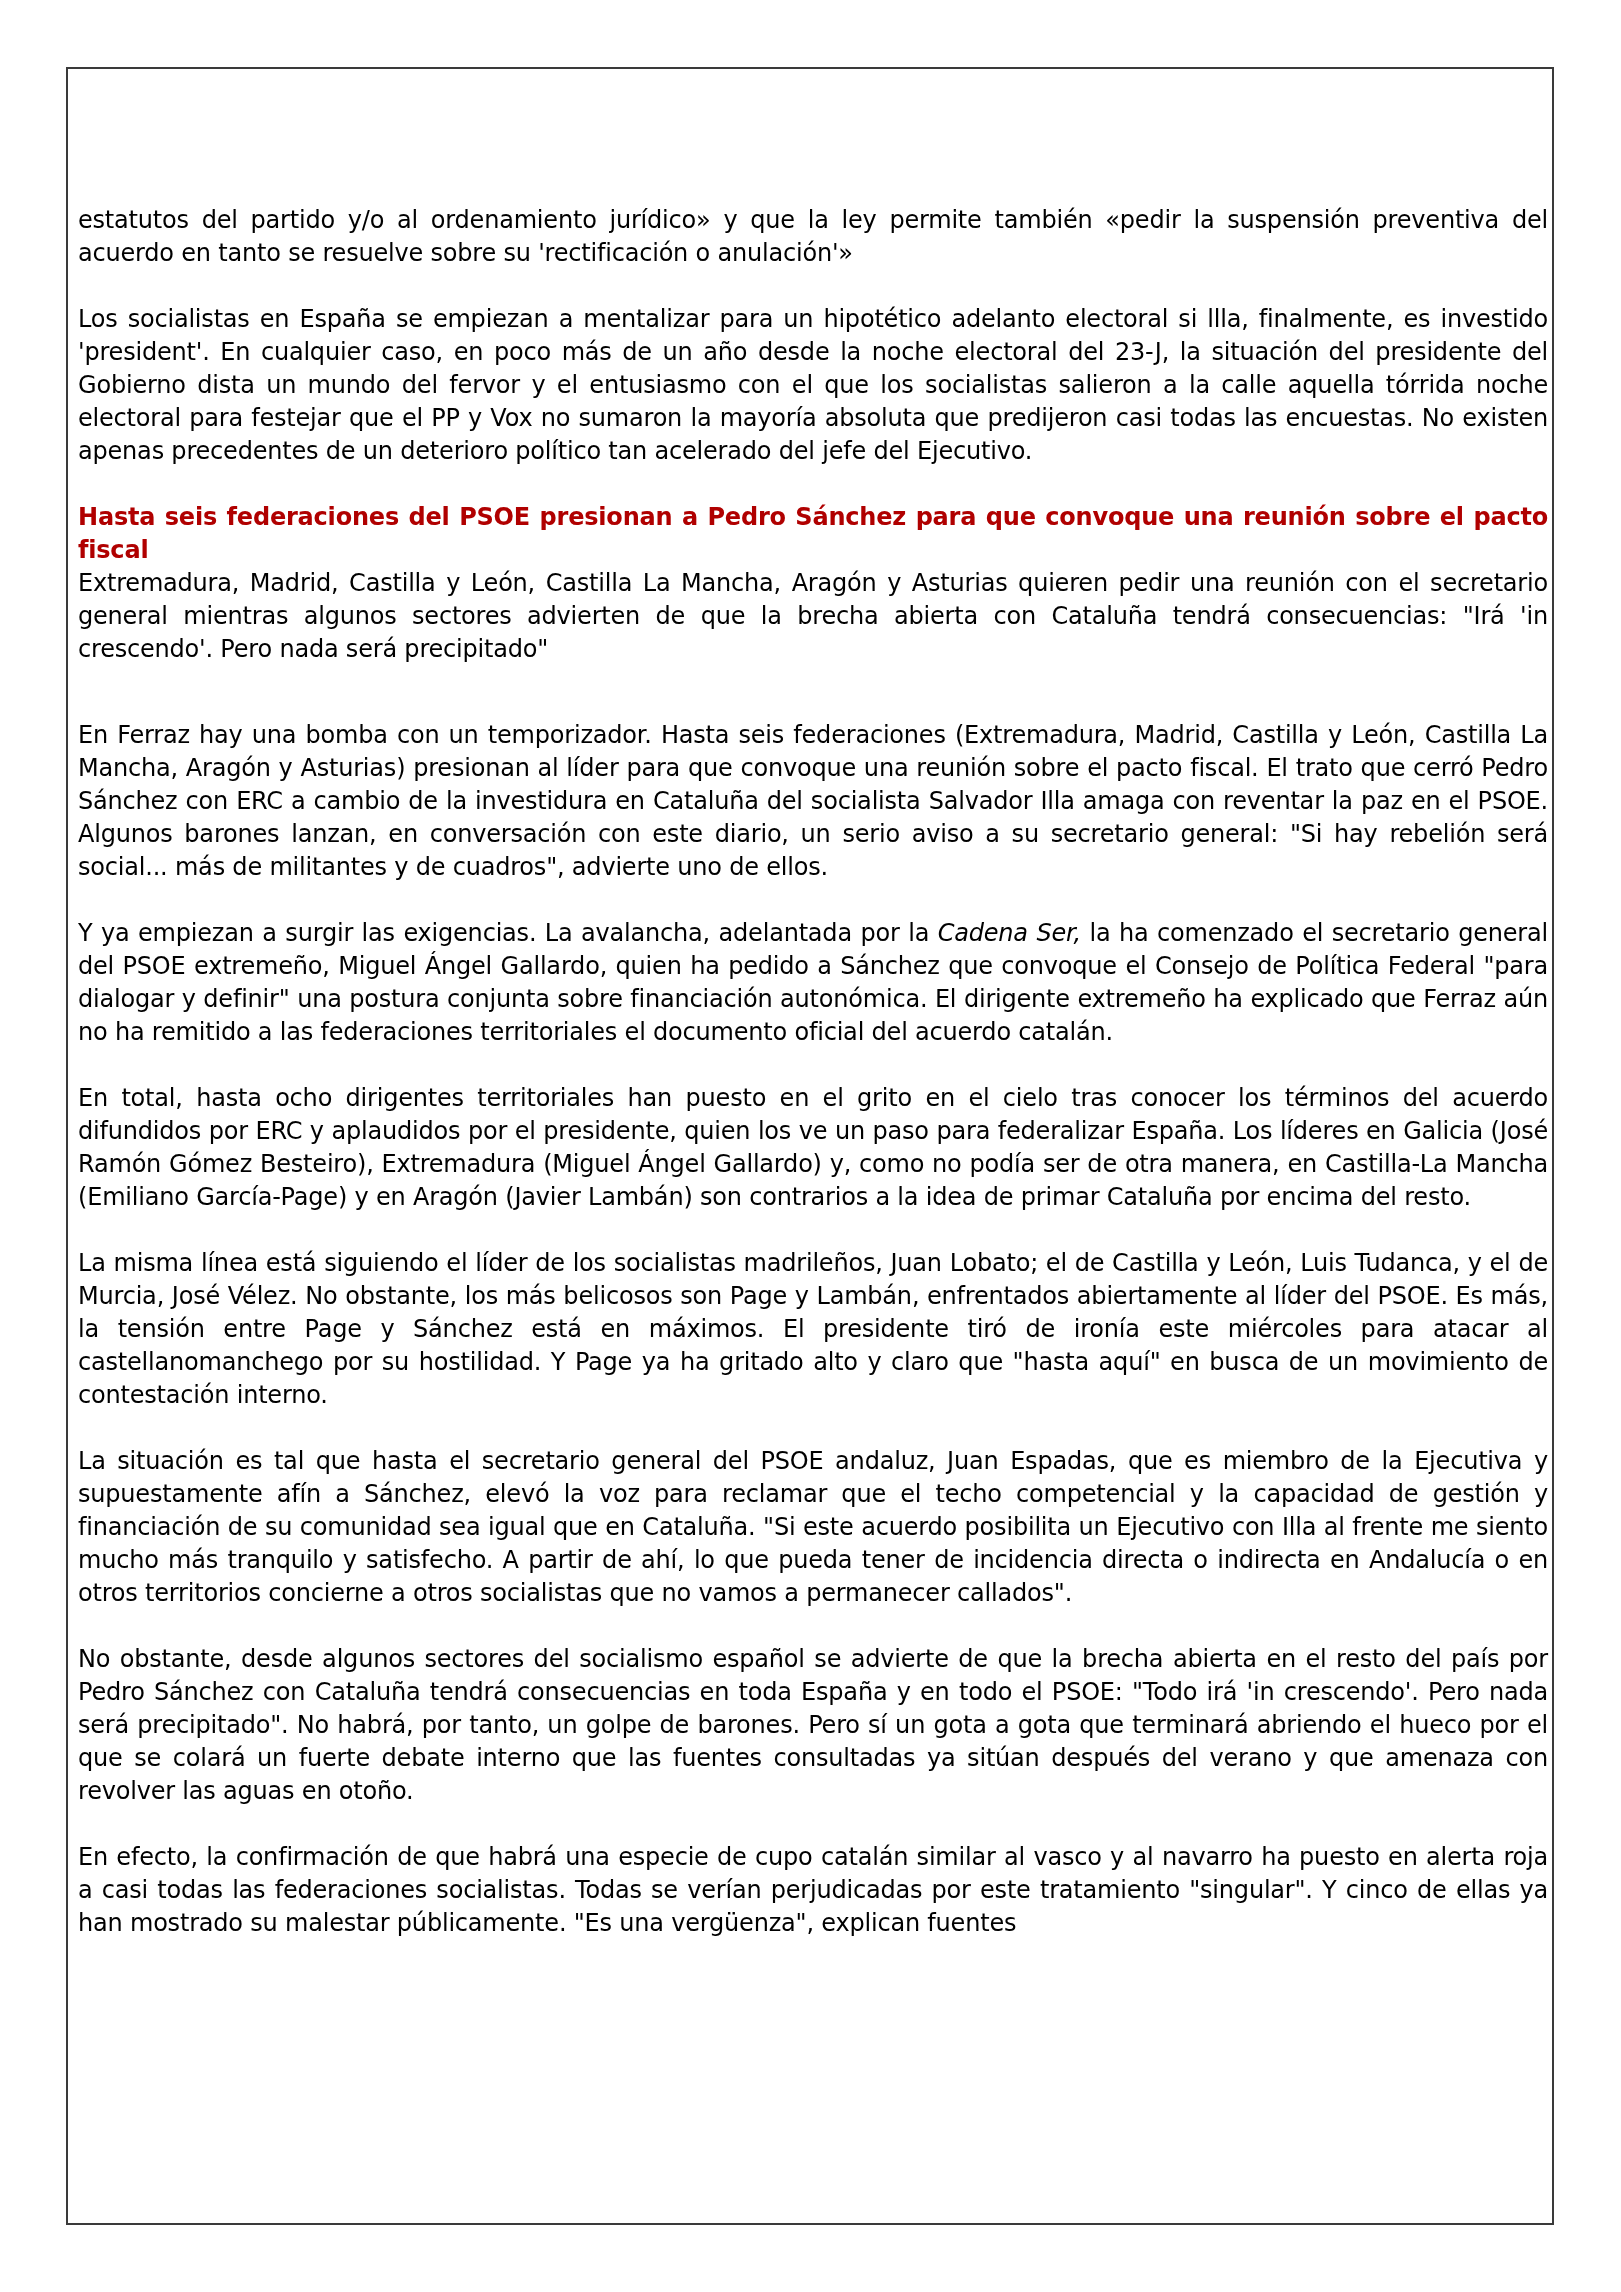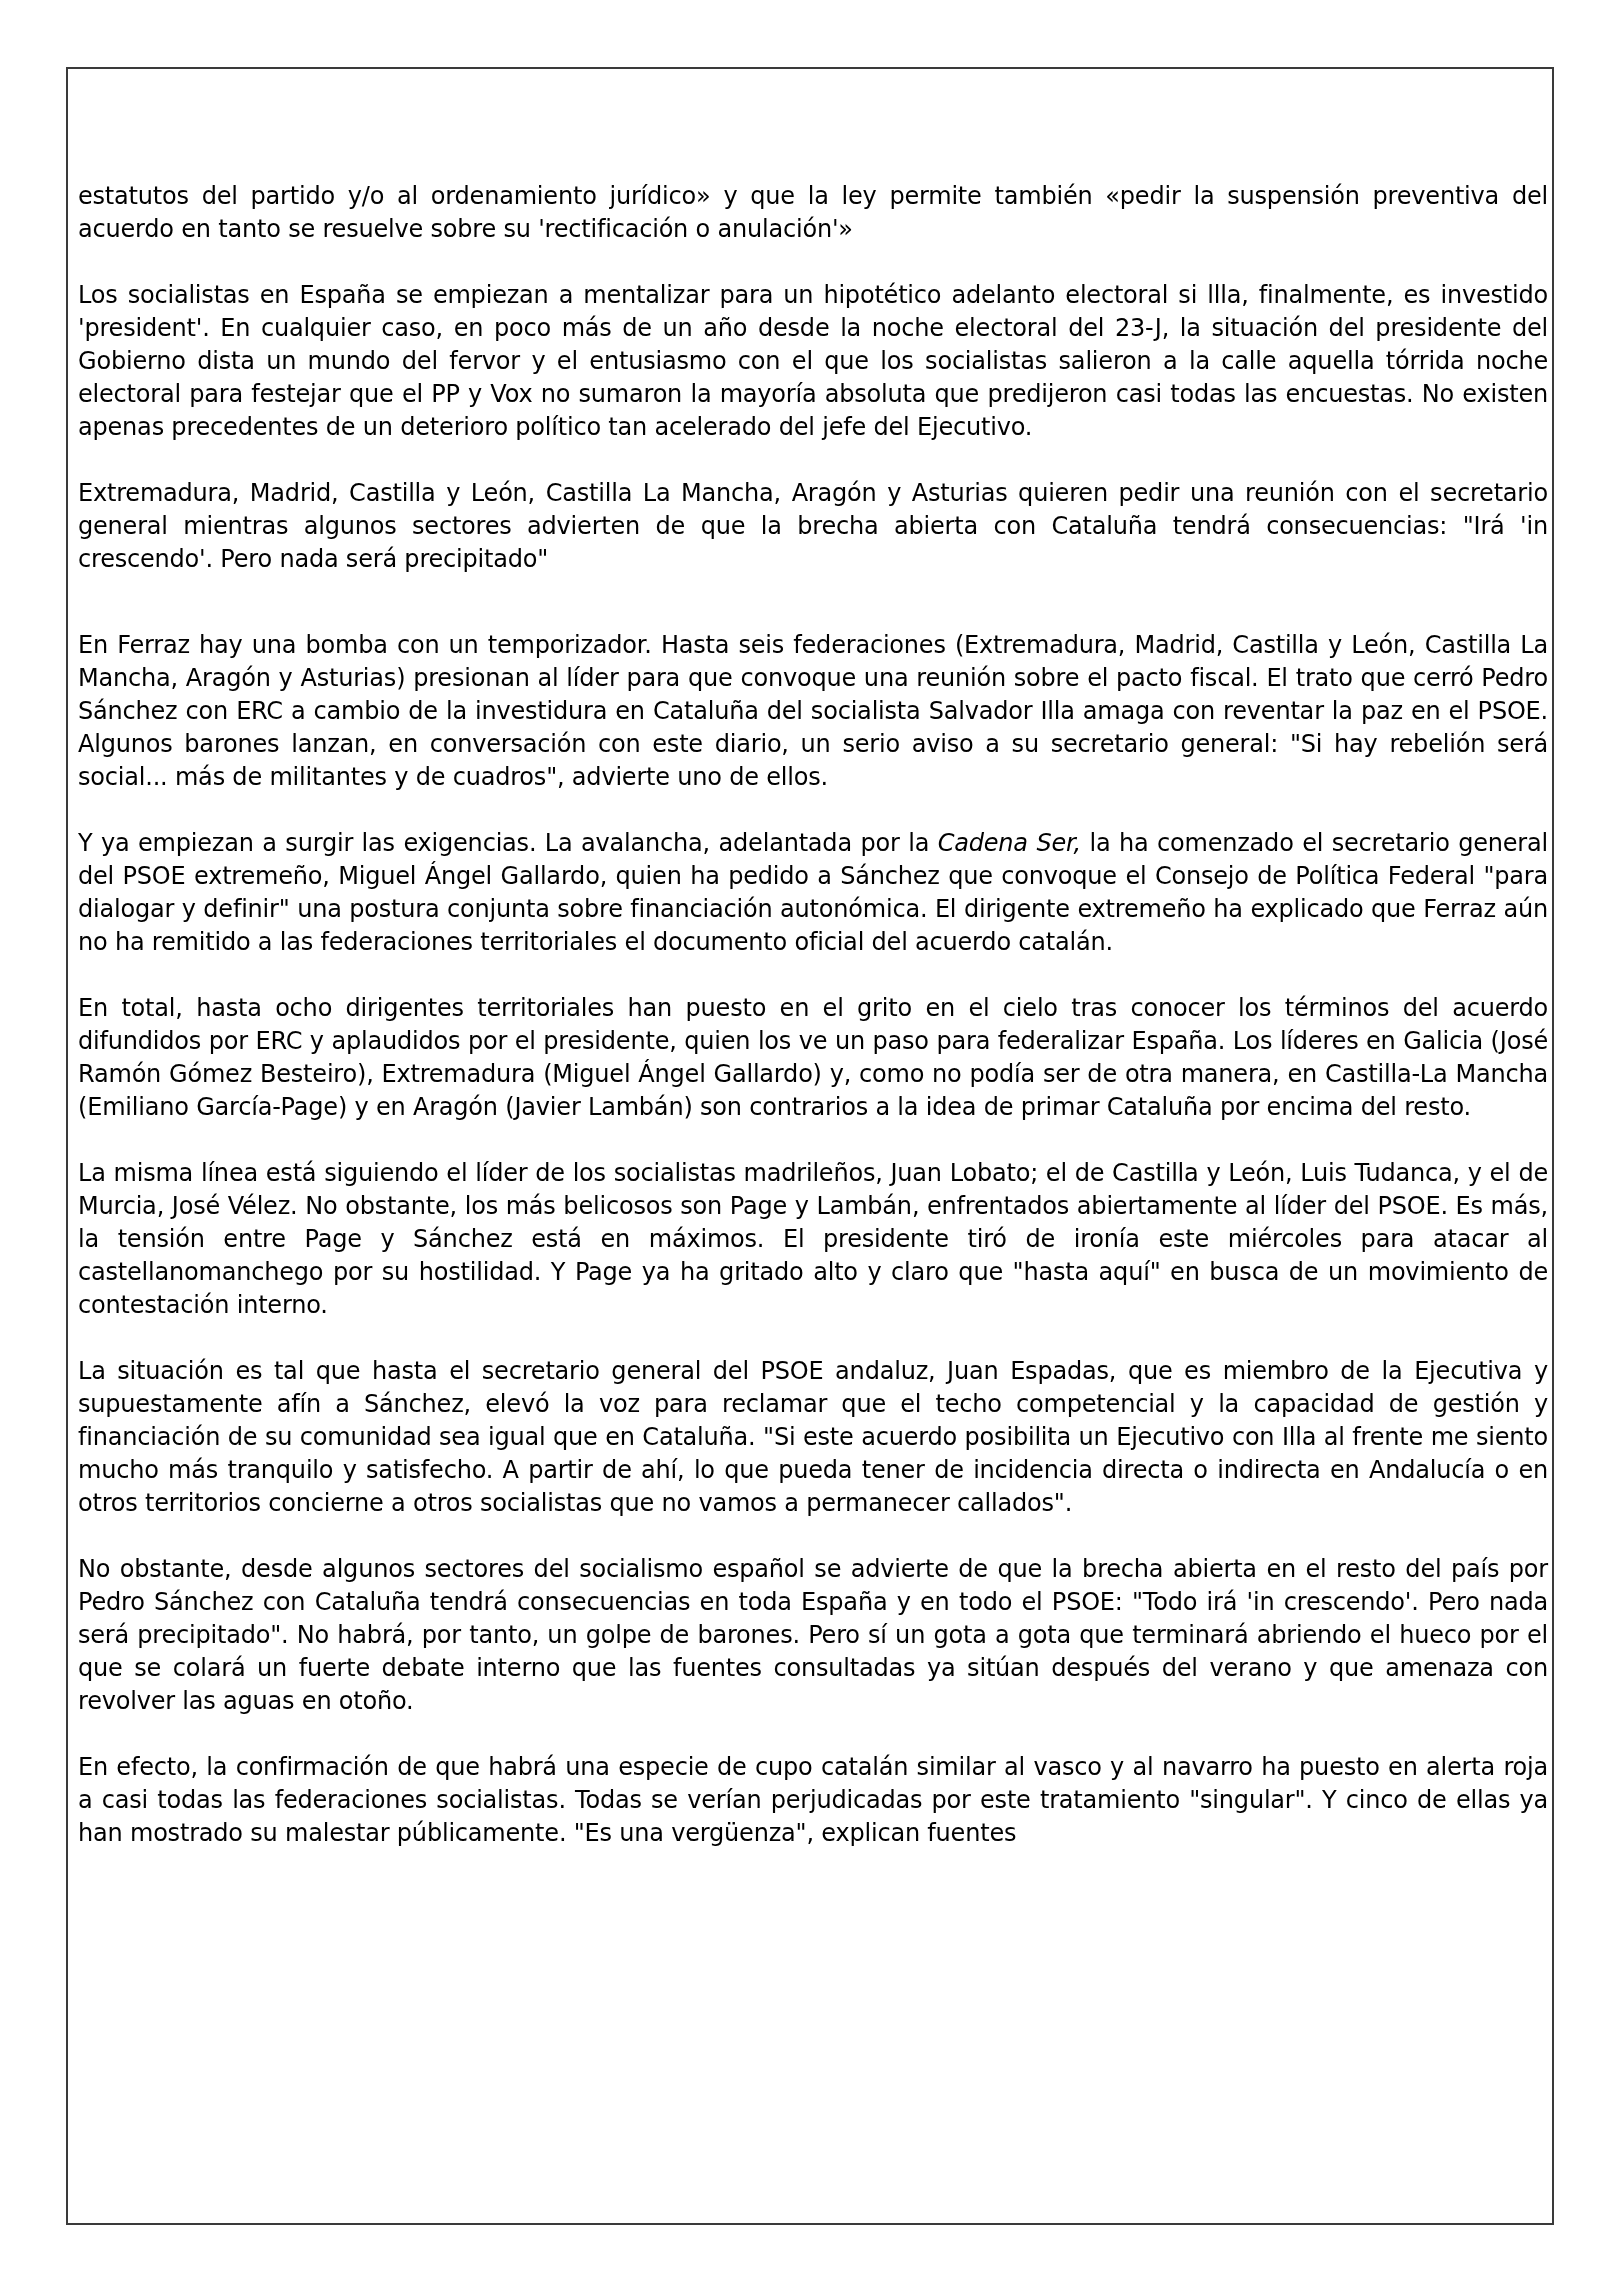--- a/index.html
+++ b/index.html
@@ -19,21 +19,21 @@
     top: 67px;
     width: 1488px;
     height: 2158px;
     border: 2px solid #3a3a3a;
     box-sizing: border-box;
     background: #ffffff;
   }
   .content {
     position: absolute;
     left: 78px;
-    top: 180px;
+    top: 204px;
     width: 1470px;
     font-family: "DejaVu Sans", sans-serif;
     font-size: 24px;
     line-height: 33px;
     color: #000000;
     letter-spacing: -0.2px;
   }
   .para {
     margin: 0 0 33px 0;
     text-align: justify;
@@ -54,20 +54,21 @@
 </style>
 </head>
 <body>
 
 <div class="page-frame"></div>
 
 <div class="content">
   <p class="para">estatutos del partido y/o al ordenamiento jurídico» y que la ley permite también «pedir la suspensión preventiva del acuerdo en tanto se resuelve sobre su 'rectificación o anulación'»</p>
   <p class="para">Los socialistas en España se empiezan a mentalizar para un hipotético adelanto electoral si llla, finalmente, es investido 'president'. En cualquier caso, en poco más de un año desde la noche electoral del 23-J, la situación del presidente del Gobierno dista un mundo del fervor y el entusiasmo con el que los socialistas salieron a la calle aquella tórrida noche electoral para festejar que el PP y Vox no sumaron la mayoría absoluta que predijeron casi todas las encuestas. No existen apenas precedentes de un deterioro político tan acelerado del jefe del Ejecutivo.</p>
 
+  <p class="heading" style="color:#b00000;">Hasta seis federaciones del PSOE presionan a Pedro Sánchez para que convoque una reunión sobre el pacto fiscal</p>
   <p class="subhead">Extremadura, Madrid, Castilla y León, Castilla La Mancha, Aragón y Asturias quieren pedir una reunión con el secretario general mientras algunos sectores advierten de que la brecha abierta con Cataluña tendrá consecuencias: "Irá 'in crescendo'. Pero nada será precipitado"</p>
 
   <p class="para">En Ferraz hay una bomba con un temporizador. Hasta seis federaciones (Extremadura, Madrid, Castilla y León, Castilla La Mancha, Aragón y Asturias) presionan al líder para que convoque una reunión sobre el pacto fiscal. El trato que cerró Pedro Sánchez con ERC a cambio de la investidura en Cataluña del socialista Salvador Illa amaga con reventar la paz en el PSOE. Algunos barones lanzan, en conversación con este diario, un serio aviso a su secretario general: "Si hay rebelión será social... más de militantes y de cuadros", advierte uno de ellos.</p>
 
   <p class="para"><span>Y ya empiezan a surgir las exigencias. La avalancha, adelantada por la </span><em>Cadena Ser,</em><span> la ha comenzado el secretario general del PSOE extremeño, Miguel Ángel Gallardo, quien ha pedido a Sánchez que convoque el Consejo de Política Federal "para dialogar y definir" una postura conjunta sobre financiación autonómica. El dirigente extremeño ha explicado que Ferraz aún no ha remitido a las federaciones territoriales el documento oficial del acuerdo catalán.</span></p>
 
   <p class="para">En total, hasta ocho dirigentes territoriales han puesto en el grito en el cielo tras conocer los términos del acuerdo difundidos por ERC y aplaudidos por el presidente, quien los ve un paso para federalizar España. Los líderes en Galicia (José Ramón Gómez Besteiro), Extremadura (Miguel Ángel Gallardo) y, como no podía ser de otra manera, en Castilla-La Mancha (Emiliano García-Page) y en Aragón (Javier Lambán) son contrarios a la idea de primar Cataluña por encima del resto.</p>
   <p class="para">La misma línea está siguiendo el líder de los socialistas madrileños, Juan Lobato; el de Castilla y León, Luis Tudanca, y el de Murcia, José Vélez. No obstante, los más belicosos son Page y Lambán, enfrentados abiertamente al líder del PSOE. Es más, la tensión entre Page y Sánchez está en máximos. El presidente tiró de ironía este miércoles para atacar al castellanomanchego por su hostilidad. Y Page ya ha gritado alto y claro que "hasta aquí" en busca de un movimiento de contestación interno.</p>
   <p class="para">La situación es tal que hasta el secretario general del PSOE andaluz, Juan Espadas, que es miembro de la Ejecutiva y supuestamente afín a Sánchez, elevó la voz para reclamar que el techo competencial y la capacidad de gestión y financiación de su comunidad sea igual que en Cataluña. "Si este acuerdo posibilita un Ejecutivo con Illa al frente me siento mucho más tranquilo y satisfecho. A partir de ahí, lo que pueda tener de incidencia directa o indirecta en Andalucía o en otros territorios concierne a otros socialistas que no vamos a permanecer callados".</p>
   <p class="para">No obstante, desde algunos sectores del socialismo español se advierte de que la brecha abierta en el resto del país por Pedro Sánchez con Cataluña tendrá consecuencias en toda España y en todo el PSOE: "Todo irá 'in crescendo'. Pero nada será precipitado". No habrá, por tanto, un golpe de barones. Pero sí un gota a gota que terminará abriendo el hueco por el que se colará un fuerte debate interno que las fuentes consultadas ya sitúan después del verano y que amenaza con revolver las aguas en otoño.</p>

